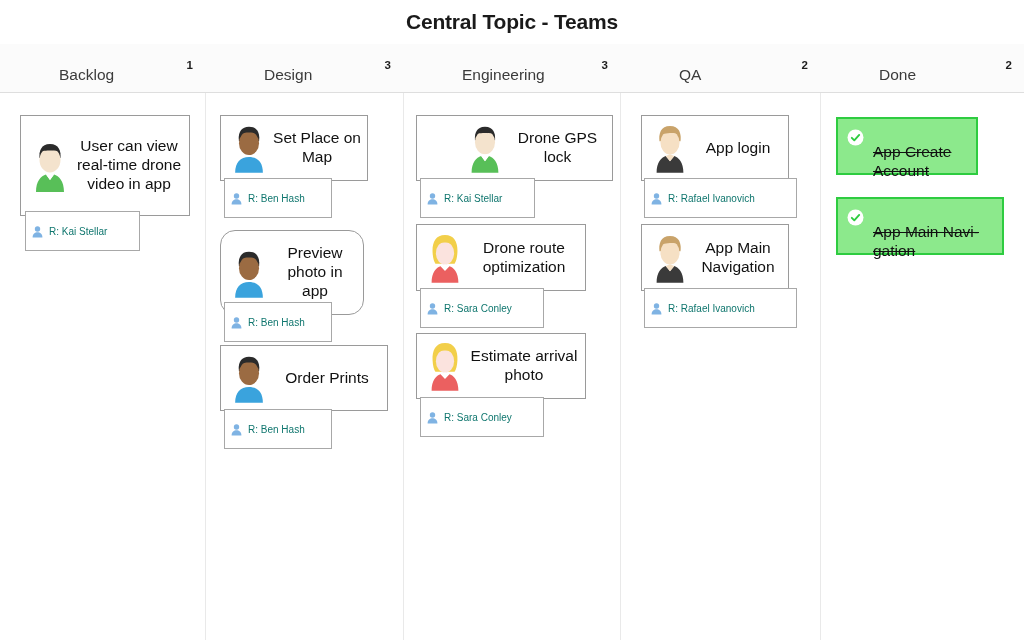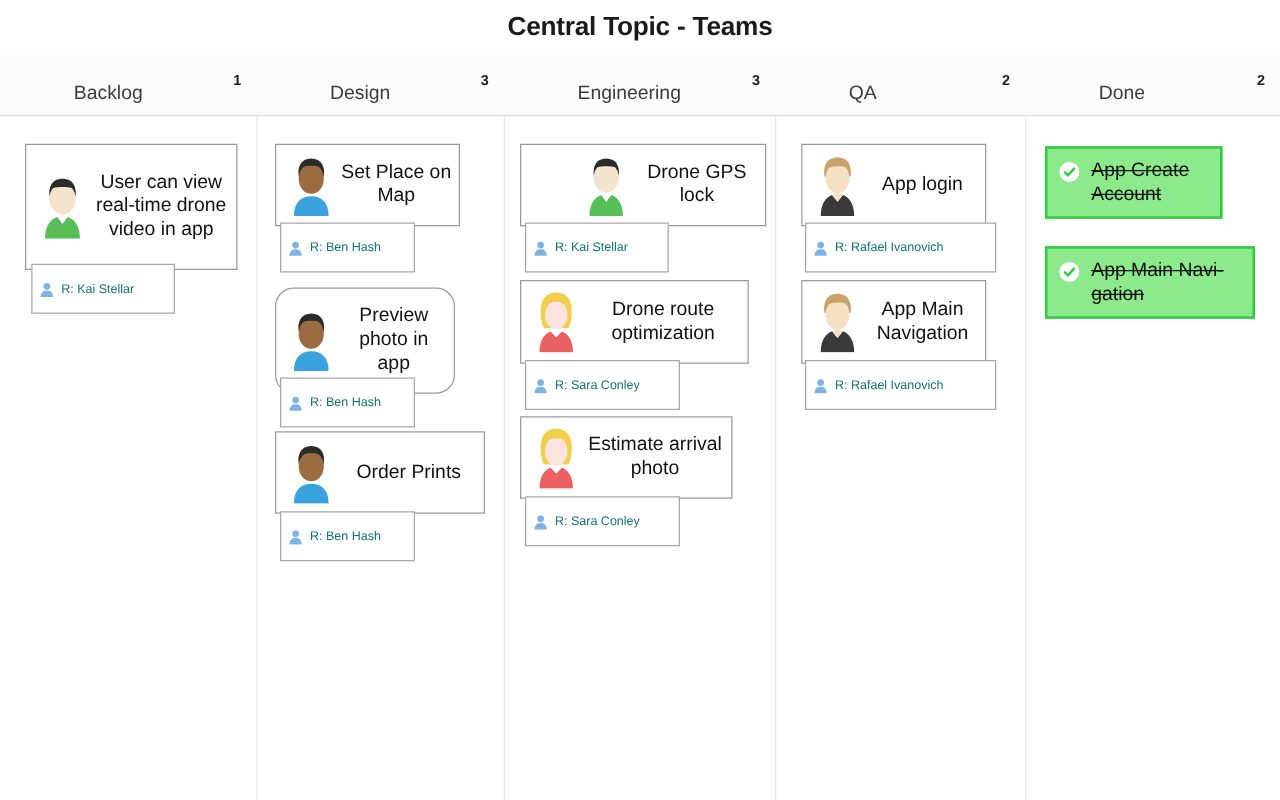--- a/index.html
+++ b/index.html
@@ -138,20 +138,21 @@
     margin-left: 9px;
     margin-top: 1px;
   }
   .card.done .card-title {
     text-align: left;
     padding-left: 9px;
     text-decoration: line-through;
     text-decoration-thickness: 1.4px;
     color: #111111;
     font-size: 15.5px;
+    margin-top: 15px;
   }
 </style>
 </head>
 <body>
 
 <div class="board-title">Central Topic - Teams</div>
 
 <div class="header-topline"></div>
 <div class="header-band"></div>
 
@@ -271,21 +272,21 @@
   <span class="card-title">Drone GPS lock</span>
 </div>
 <div class="assignee" style="left:420px; top:178px; width:115px;">
   <svg class="tag-icon" width="13" height="13" viewBox="0 0 13 13">
     <circle cx="6.5" cy="4" r="2.7" fill="#7fb3e3"></circle>
     <path d="M1.6 12.5 C1.6 8.8 4 7.3 6.5 7.3 C9 7.3 11.4 8.8 11.4 12.5 Z" fill="#7fb3e3"></path>
   </svg>
   <span>R: Kai Stellar</span>
 </div>
 
-<div class="card" style="left:416px; top:224px; width:183px; height:67px;justify-content:center;">
+<div class="card" style="left:416px; top:224px; width:170px; height:67px;justify-content:center;">
   <span class="avatar">
     <svg width="44" height="54" viewBox="0 0 46 56">
       <path d="M23 6 C13 6 9.5 14 10 24 C10.3 30 11.5 34 13 36 L33 36 C34.5 34 35.7 30 36 24 C36.5 14 33 6 23 6 Z" fill="#f2cf4a"></path>
       <ellipse cx="23" cy="25" rx="9.5" ry="12" fill="#fbe3de"></ellipse>
       <path d="M23 9 C16 9 13.5 13 13.2 19 C15 15.5 18.5 14 23 14 C27.5 14 31 15.5 32.8 19 C32.5 13 30 9 23 9 Z" fill="#f2cf4a"></path>
       <path d="M9 56 C9 45 14 39.8 18.5 38.6 L23 43.5 L27.5 38.6 C32 39.8 37 45 37 56 Z" fill="#eb6060"></path>
       <path d="M18.5 38.6 L23 43.5 L27.5 38.6 L23 36.8 Z" fill="#ffffff"></path>
     </svg>
   </span>
   <span class="card-title">Drone route optimization</span>

